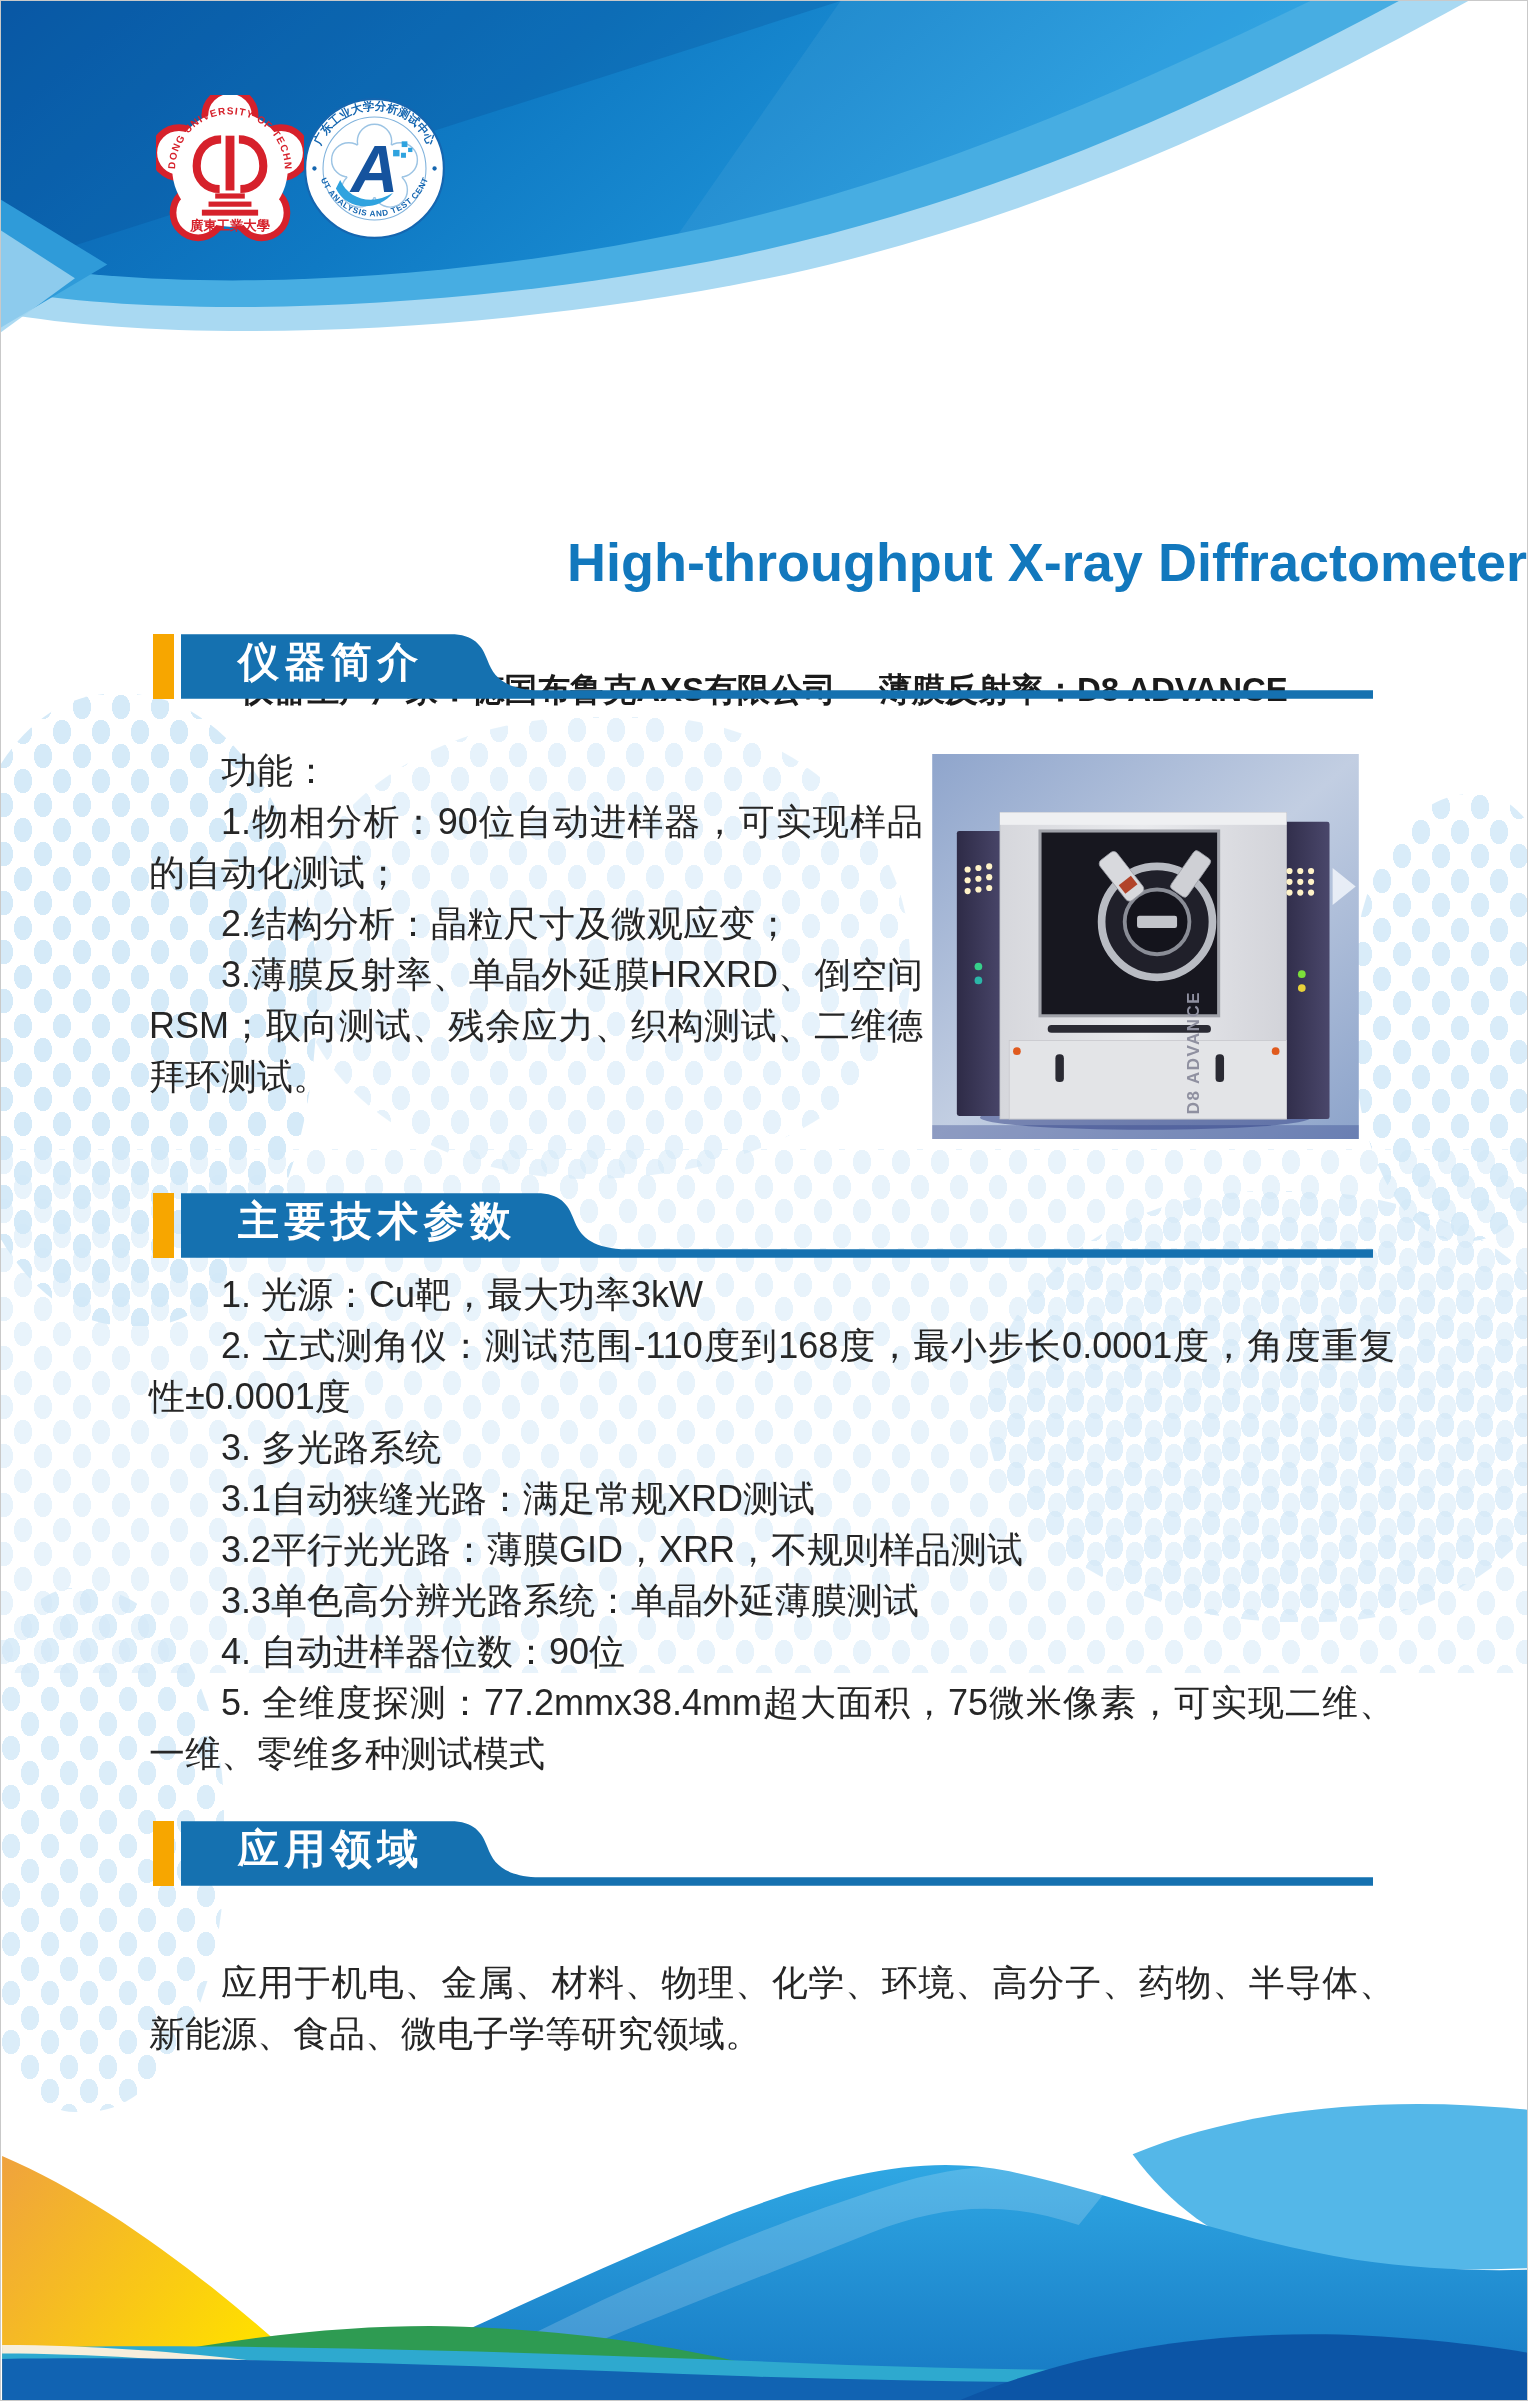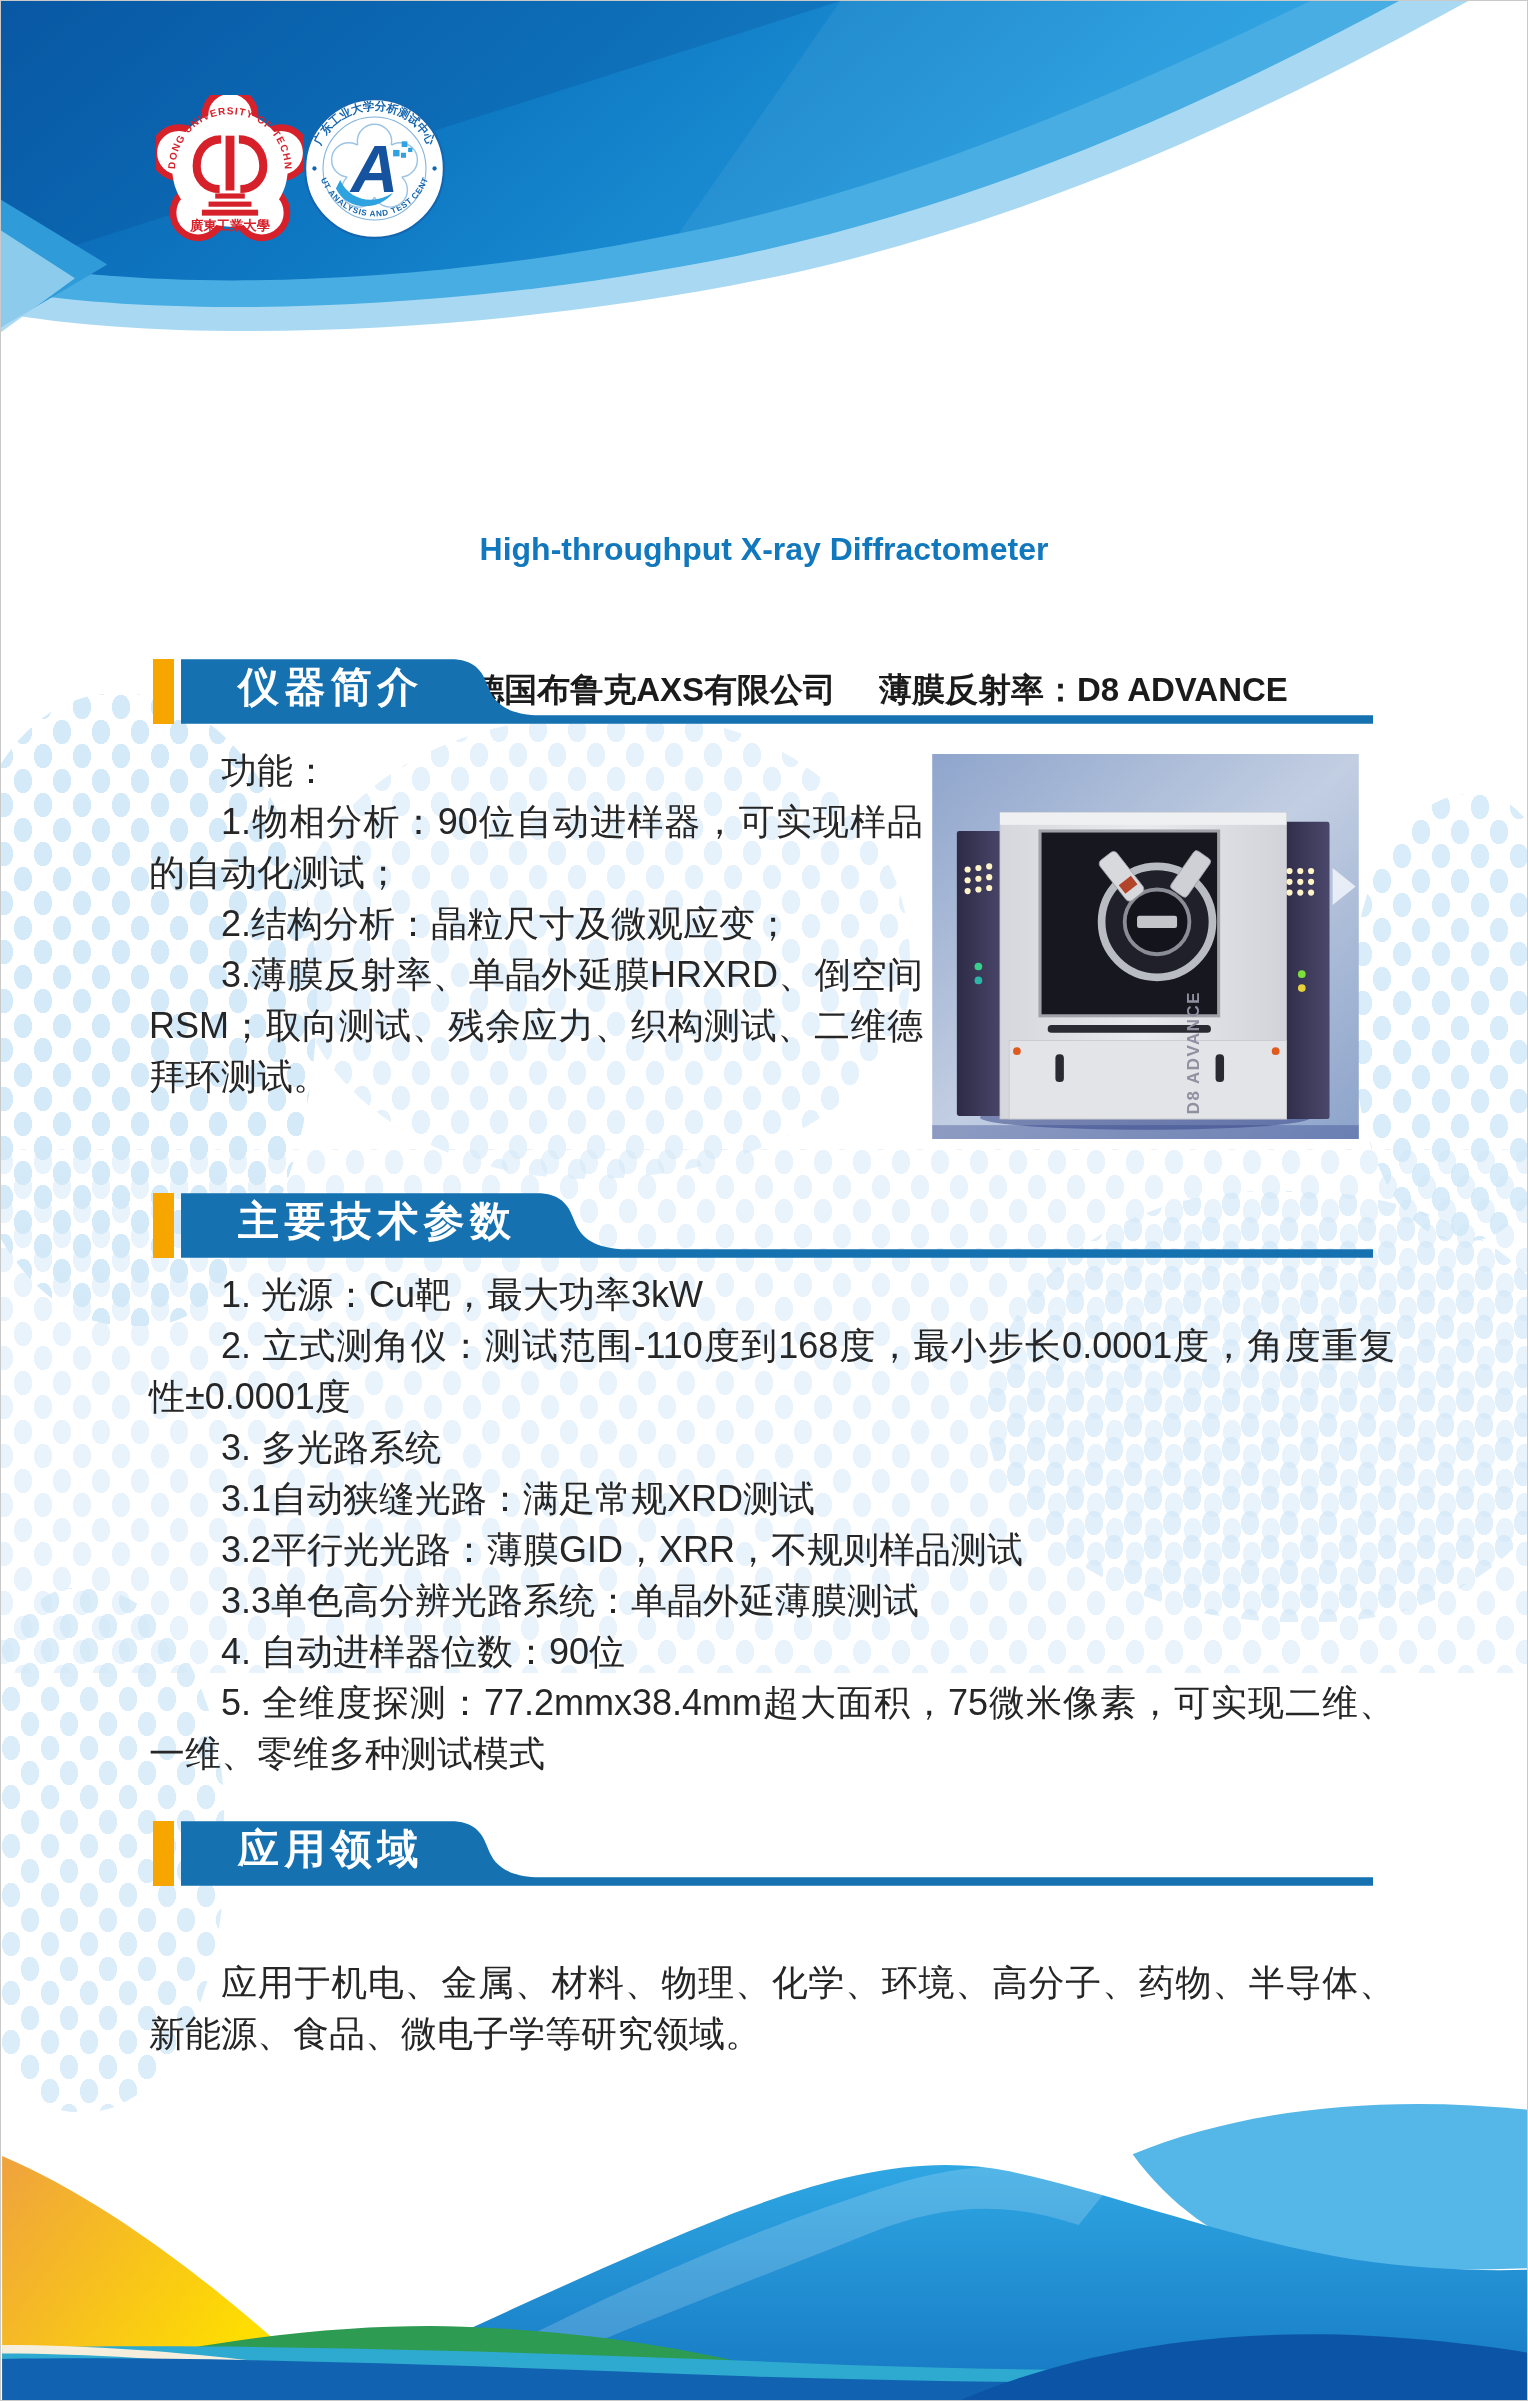--- a/index.html
+++ b/index.html
@@ -10,22 +10,22 @@
   .dots{position:absolute;z-index:0;
     background-image:
       radial-gradient(ellipse 9.2px 12.3px at 10px 13px,#d3e9f8 98%,transparent 100%),
       radial-gradient(ellipse 9.2px 12.3px at 10px 13px,#d3e9f8 98%,transparent 100%);
     background-size:39px 49px,39px 49px;
     background-position:0 0,19px 25px;}
 
   
   .title-cn{position:absolute;left:0;top:370px;width:100%;text-align:center;z-index:2;
     font-size:91px;font-weight:900;color:#1278BD;letter-spacing:1.5px;}
-  .title-en{position:absolute;left:0;top:530px;width:100%;text-align:center;z-index:2;
-    font-size:32px;font-weight:800;color:#1278BD;}
+  .title-en{position:absolute;left:0;top:530px;width:100%;text-align:right;z-index:2;
+    font-size:54px;font-weight:800;color:#1278BD;}
   .info-row{position:absolute;left:0;top:667px;width:100%;z-index:2;
     display:flex;justify-content:center;gap:43px;font-size:33px;font-weight:600;color:#1b1b1b;}
   .info-row .pair{white-space:nowrap;}
 
   
   .sec-header{position:absolute;left:152px;width:1222px;height:65px;z-index:2;}
   .sec-orange{position:absolute;left:0;top:0;width:21px;height:65px;background:#F7A600;}
   .sec-tabsvg{position:absolute;left:28px;top:0;}
   .sec-label{position:absolute;left:85px;top:0;height:56px;display:flex;align-items:center;
     color:#fff;font-size:41px;font-weight:800;letter-spacing:5.4px;}
@@ -128,21 +128,21 @@
   <div class="dots" style="left:-46px;top:1148px;width:1625px;height:524px;opacity:.5;"></div>
   <div class="dots" style="left:986px;top:1190px;width:585px;height:431px;opacity:.7;border-radius:50% 50% 45% 55%/55% 45% 50% 50%;"></div>
   <div class="dots" style="left:-39px;top:1587px;width:262px;height:524px;opacity:.8;border-radius:45% 55% 55% 45%/50% 45% 50% 55%;"></div>
 
   <div class="title-en">High-throughput X-ray Diffractometer</div>
   <div class="info-row">
     <span class="pair"><span>仪器生产厂家：</span><span>德国布鲁克AXS有限公司</span></span>
     <span class="pair"><span>薄膜反射率：</span><span>D8 ADVANCE</span></span>
   </div>
 
-  <div class="sec-header" style="top:658px;">
+  <div class="sec-header" style="top:633px;">
     <div class="sec-orange"></div>
     <svg class="sec-tabsvg" width="1192" height="65" viewBox="0 0 1548 84">
       <path d="M0,0 H350 C380,0 391,14 398,34 C406,56 420,70 460,73 L1548,73 L1548,84 L0,84 Z" fill="#1571B0"></path>
     </svg>
     <span class="sec-label">仪器简介</span>
   </div>
 
   <div class="body-txt" style="left:148px;top:744px;width:774px;">
     <p>功能：</p>
     <p>1.物相分析：90位自动进样器，可实现样品的自动化测试；</p>

